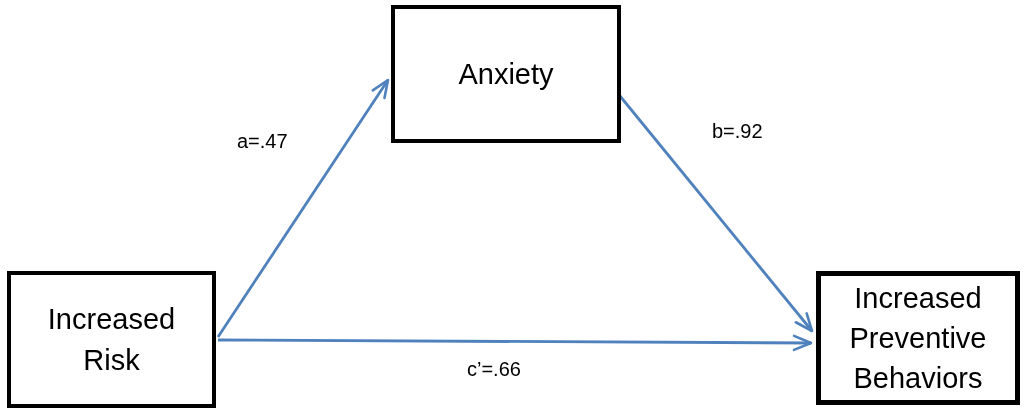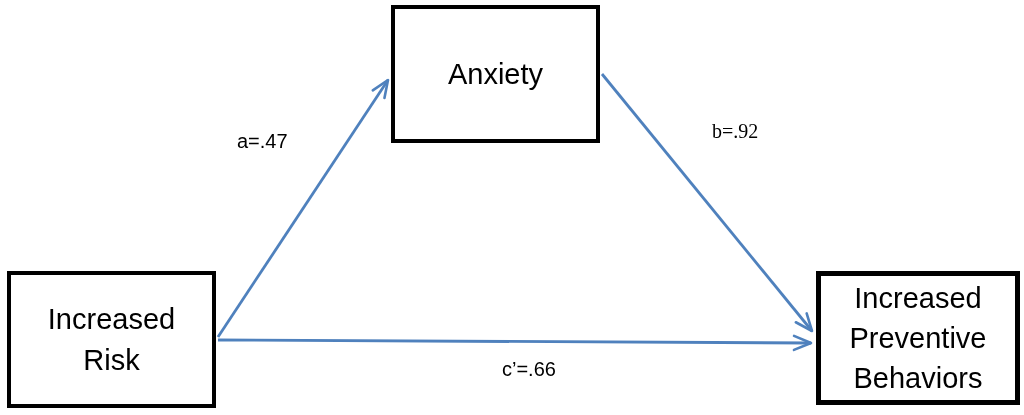--- a/index.html
+++ b/index.html
@@ -35,32 +35,32 @@
     align-items: center;
     justify-content: center;
     text-align: center;
     color: var(--text, #000000);
     font-size: 29px;
     line-height: 1.38;
   }
   .node-box span {
     white-space: pre-line;
   }
-  .box-anxiety    { left: 391px; top: 5px;   width: 209px; height: 138px; }
+  .box-anxiety    { left: 391px; top: 5px;   width: 230px; height: 138px; }
   .box-risk       { left: 7px;   top: 271px; width: 209px; height: 137px; }
   .box-preventive { left: 816px; top: 271px; width: 204px; height: 134px; border-width: 5px; }
   .path-label {
     position: absolute;
     color: var(--text, #000000);
     font-size: 20px;
     white-space: nowrap;
   }
   .label-a { left: 237px; top: 130px; }
-  .label-b { left: 712px; top: 120px; font-family: Liberation Serif, serif; }
-  .label-c { left: 467px; top: 358px; margin-left: 35px; }
+  .label-b { left: 712px; top: 120px; }
+  .label-c { left: 467px; top: 358px; }
 </style>
 </head>
 <body>
 
 <div class="canvas">
 
   <svg class="arrow-layer" viewBox="0 0 1024 415" xmlns="http://www.w3.org/2000/svg" aria-hidden="true">
     <defs>
       <marker id="stick-arrowhead" markerUnits="userSpaceOnUse" markerWidth="22" markerHeight="20" refX="19" refY="9" orient="auto">
         <path d="M2,2 L19,9 L2,16" stroke-width="2.6" stroke-linecap="round" stroke-linejoin="round"></path>

